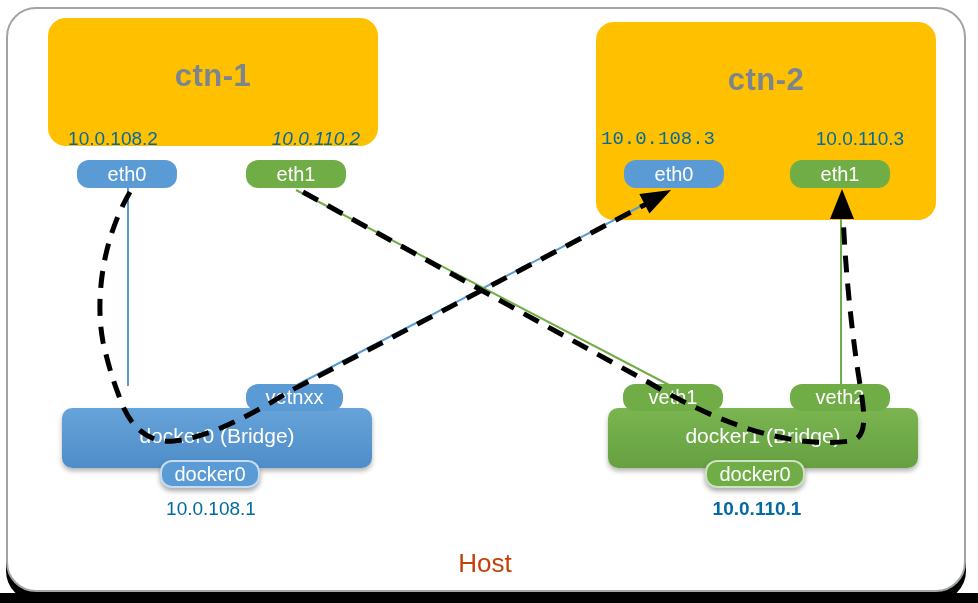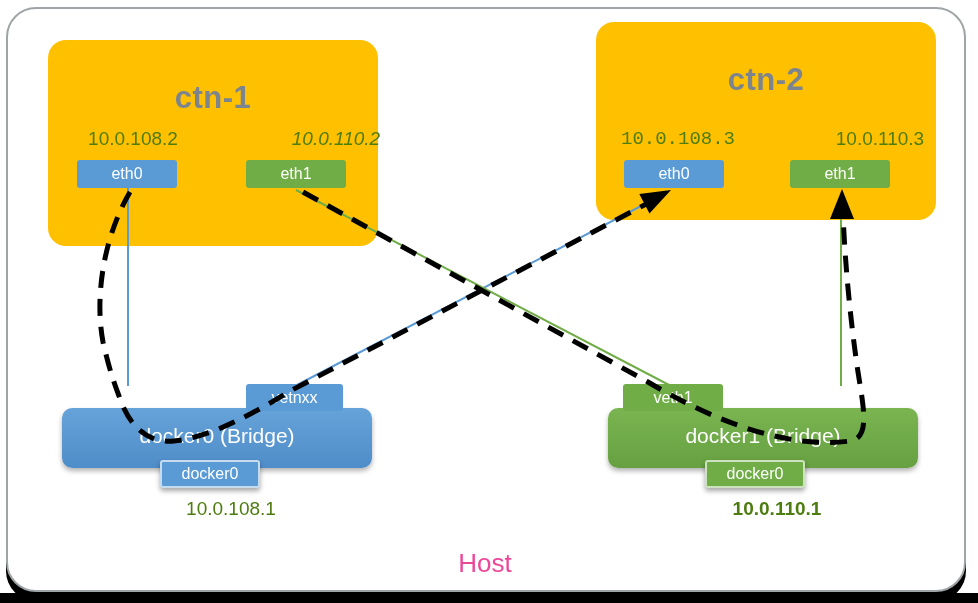--- a/index.html
+++ b/index.html
@@ -18,61 +18,61 @@
   .box{position:absolute;box-sizing:border-box;z-index:2;}
   .container-box{
     background:var(--orange,#FFC000);border-radius:18px;
   }
   .container-title{
     text-align:center;margin-top:40px;font-size:31px;font-weight:bold;
     color:var(--title-gray,#7C848E);letter-spacing:0.5px;
   }
   .ip-label{
     position:absolute;transform:translateX(-50%);z-index:3;
-    font-size:19px;color:#4d7c0f;white-space:nowrap;margin-left:20px;
+    font-size:19px;color:#0369a1;white-space:nowrap;
   }
   .badge{
     position:absolute;z-index:3;display:flex;align-items:center;justify-content:center;
-    color:#fff;font-size:16px;border-radius:3px;box-sizing:border-box;
+    color:#fff;font-size:20px;border-radius:12px;box-sizing:border-box;
   }
   .badge.blue{background:var(--blue,#5B9BD5);}
   .badge.green{background:var(--green,#70AD47);}
   .bridge-box{
     border-radius:10px;z-index:2;display:flex;align-items:flex-start;justify-content:center;
     color:#fff;font-size:21px;box-shadow:0 3px 5px rgba(0,0,0,0.30);
   }
   .bridge-box.blue{background:linear-gradient(#66a3d9,#4f8dc9);}
   .bridge-box.green{background:linear-gradient(#7ab551,#66a041);}
   .bridge-title{margin-top:16px;}
   .sub-badge{
     border:2px solid rgba(255,255,255,0.65);z-index:4;
     box-shadow:0 3px 5px rgba(0,0,0,0.35);
   }
   .host-label{
     position:absolute;transform:translateX(-50%);z-index:3;
-    font-size:26px;color:#ec4899;
+    font-size:26px;color:#c2410c;
   }
   .wires{position:absolute;left:0;top:0;z-index:5;pointer-events:none;}
   .wire-blue{stroke:var(--blue,#5B9BD5);stroke-width:2;fill:none;}
   .wire-green{stroke:var(--green,#70AD47);stroke-width:2;fill:none;}
   .wire-dash{
     stroke:var(--dash-black,#000);stroke-width:5;fill:none;
     stroke-dasharray:17 11;stroke-linecap:butt;
   }
   .arrow-head{fill:var(--dash-black,#000);}
 </style>
 </head>
 <body>
 
 <div class="stage">
 
   <div class="host"></div>
   <div class="bottom-bar"></div>
 
-  <div class="box container-box" style="left:48px;top:40px;width:330px;height:206px;">
+  <div class="box container-box" style="left:48px;top:18px;width:330px;height:128px;">
     <div class="container-title">ctn-1</div>
   </div>
   <div class="ip-label" style="left:113px;top:128px;">10.0.108.2</div>
   <div class="ip-label" style="left:316px;top:128px;font-style:italic;">10.0.110.2</div>
   <div class="badge blue" style="left:77px;top:160px;width:100px;height:28px;">eth0</div>
   <div class="badge green" style="left:246px;top:160px;width:100px;height:28px;">eth1</div>
 
   <div class="box container-box" style="left:596px;top:22px;width:340px;height:198px;">
     <div class="container-title">ctn-2</div>
   </div>
@@ -85,20 +85,21 @@
     <span class="bridge-title">docker0 (Bridge)</span>
   </div>
   <div class="badge blue" style="left:246px;top:384px;width:97px;height:27px;">vetnxx</div>
   <div class="badge blue sub-badge" style="left:160px;top:460px;width:100px;height:28px;">docker0</div>
   <div class="ip-label" style="left:211px;top:498px;">10.0.108.1</div>
 
   <div class="box bridge-box green" style="left:608px;top:408px;width:310px;height:60px;">
     <span class="bridge-title">docker1 (Bridge)</span>
   </div>
   <div class="badge green" style="left:623px;top:384px;width:100px;height:27px;">veth1</div>
+  <div class="badge green" style="left:790px;top:384px;width:100px;height:27px;">veth2</div>
   <div class="badge green sub-badge" style="left:705px;top:460px;width:100px;height:28px;">docker0</div>
   <div class="ip-label" style="left:757px;top:498px;font-weight:bold;">10.0.110.1</div>
 
   <div class="host-label" style="left:485px;top:548px;">Host</div>
 
   <svg class="wires" width="978" height="603" viewBox="0 0 978 603">
 
     <line class="wire-blue" x1="128" y1="188" x2="128" y2="386"></line>
     <line class="wire-blue" x1="295" y1="386" x2="668" y2="192"></line>
     <line class="wire-green" x1="296" y1="190" x2="671" y2="386"></line>

